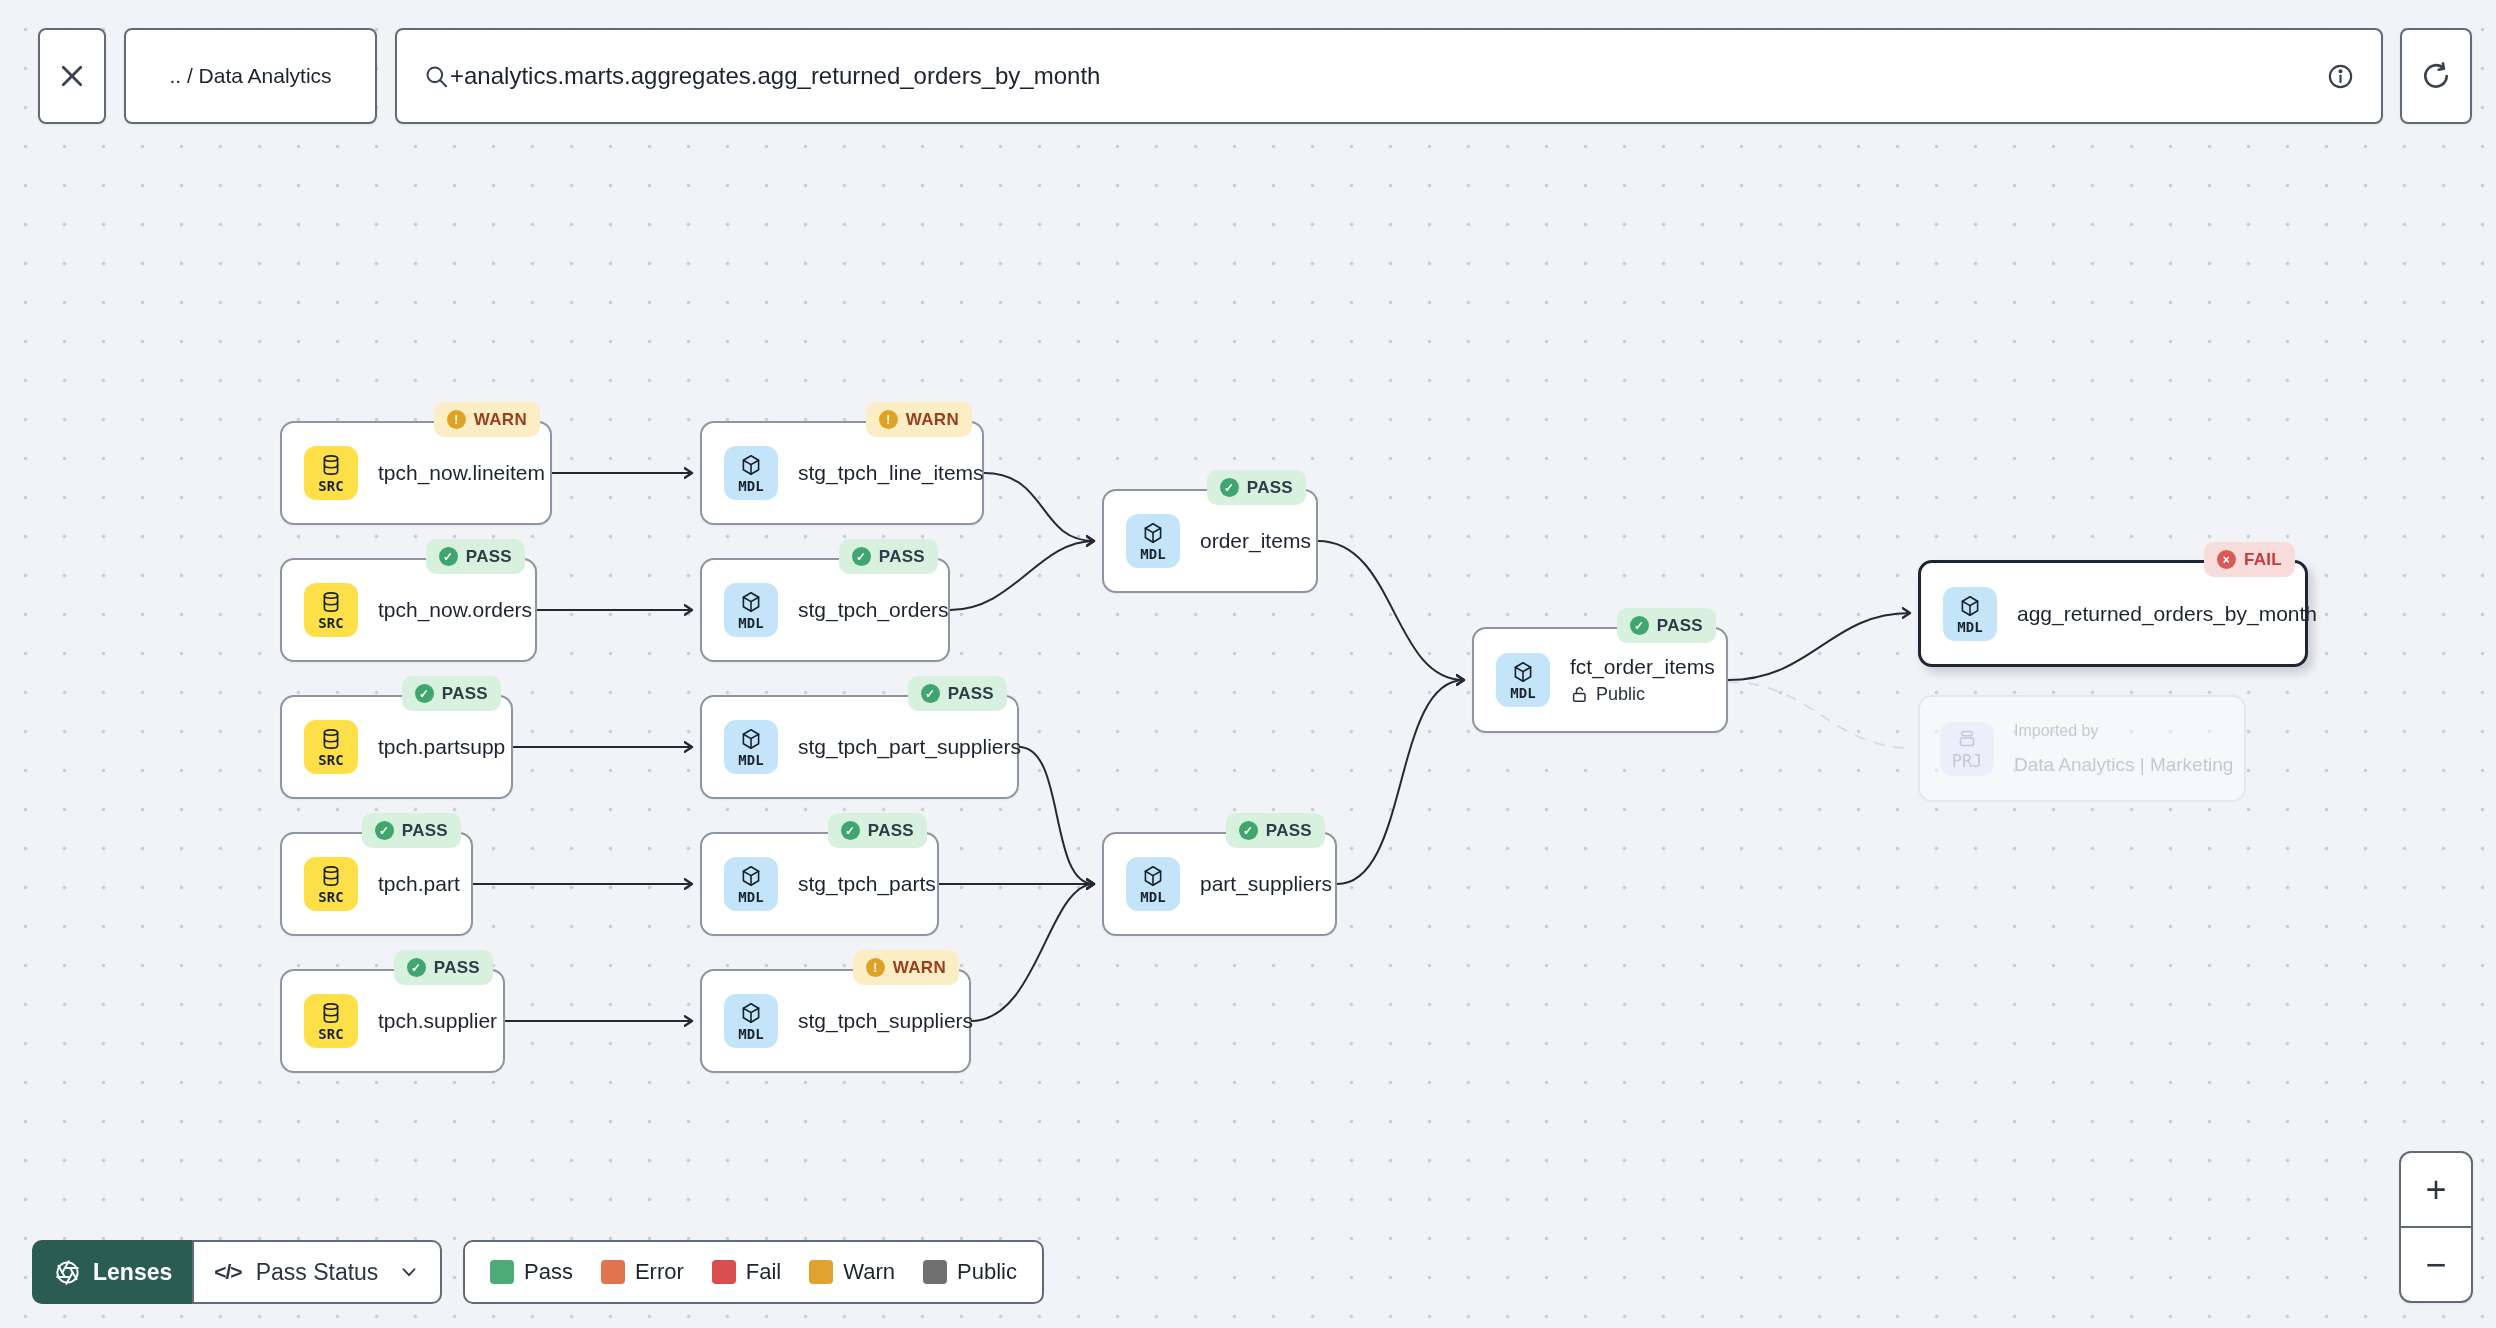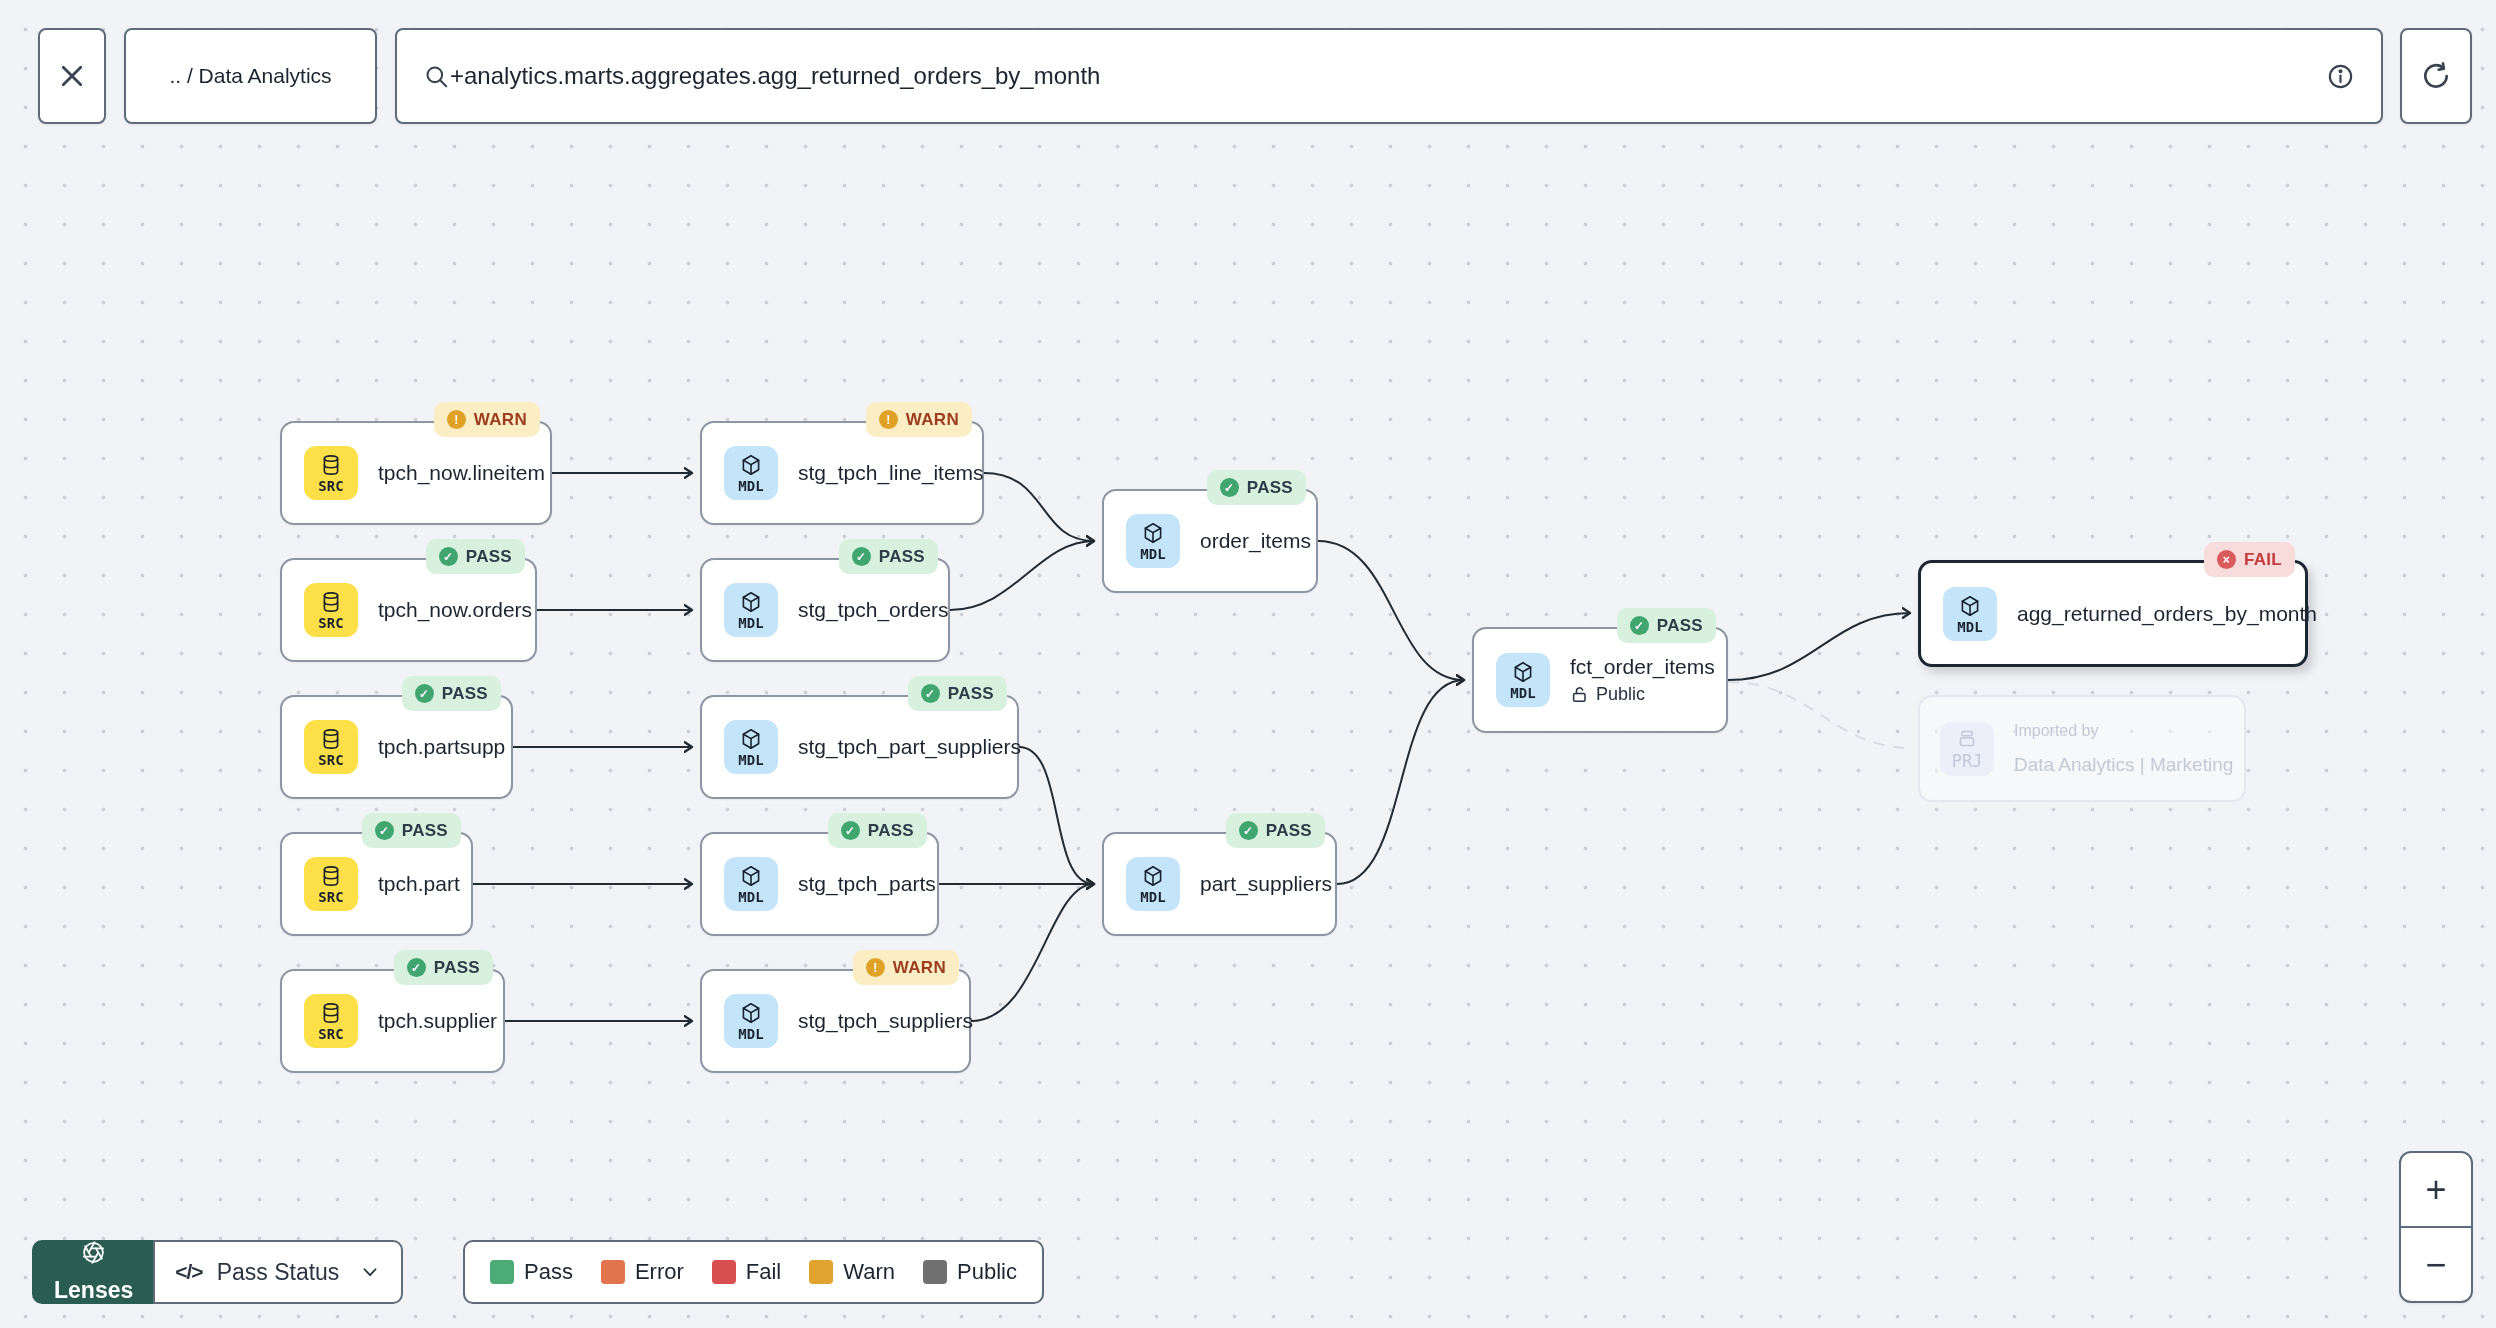--- a/index.html
+++ b/index.html
@@ -74,21 +74,21 @@
   .nsub{display:flex;align-items:center;gap:7px;font-size:18px;color:#273140;margin-top:5px}
   .nsub svg{width:19px;height:19px;stroke:#273140;fill:none;stroke-width:1.6;stroke-linecap:round;stroke-linejoin:round}
   .node.ghost{background:rgba(252,252,254,.55);border:2px solid #e5e7ee;box-shadow:none;padding:0 20px;cursor:default}
   .ghost .g1{font-size:16px;color:#c4c9d6;white-space:nowrap}
   .ghost .g2{font-size:19px;color:#c4c9d6;margin-top:14px;white-space:nowrap}
   
   .lenses-group{position:absolute;left:32px;top:1240px;height:64px;display:flex;z-index:5}
   .lenses{
     background:#2a5c52;color:#fff;border-radius:10px 0 0 10px;
     display:flex;align-items:center;gap:12px;padding:0 22px;
-    font-size:23px;font-weight:600;flex-direction:column;
+    font-size:23px;font-weight:600;
   }
   .lenses svg{width:27px;height:27px;stroke:#fff;fill:none;stroke-width:1.7;stroke-linecap:round;stroke-linejoin:round}
   .lens-select{
     background:#fff;border:2px solid #5f6b79;border-radius:0 10px 10px 0;margin-left:-2px;
     display:flex;align-items:center;gap:14px;padding:0 20px;
     font-size:23px;color:#2b3542;box-sizing:border-box;cursor:pointer;
   }
   .code-glyph{font-size:21px;font-weight:600;letter-spacing:-1px;color:#2b3542}
   .lens-select svg{width:22px;height:22px;stroke:#2b3542;fill:none;stroke-width:2;stroke-linecap:round;stroke-linejoin:round;margin-left:6px}
   .legend{

